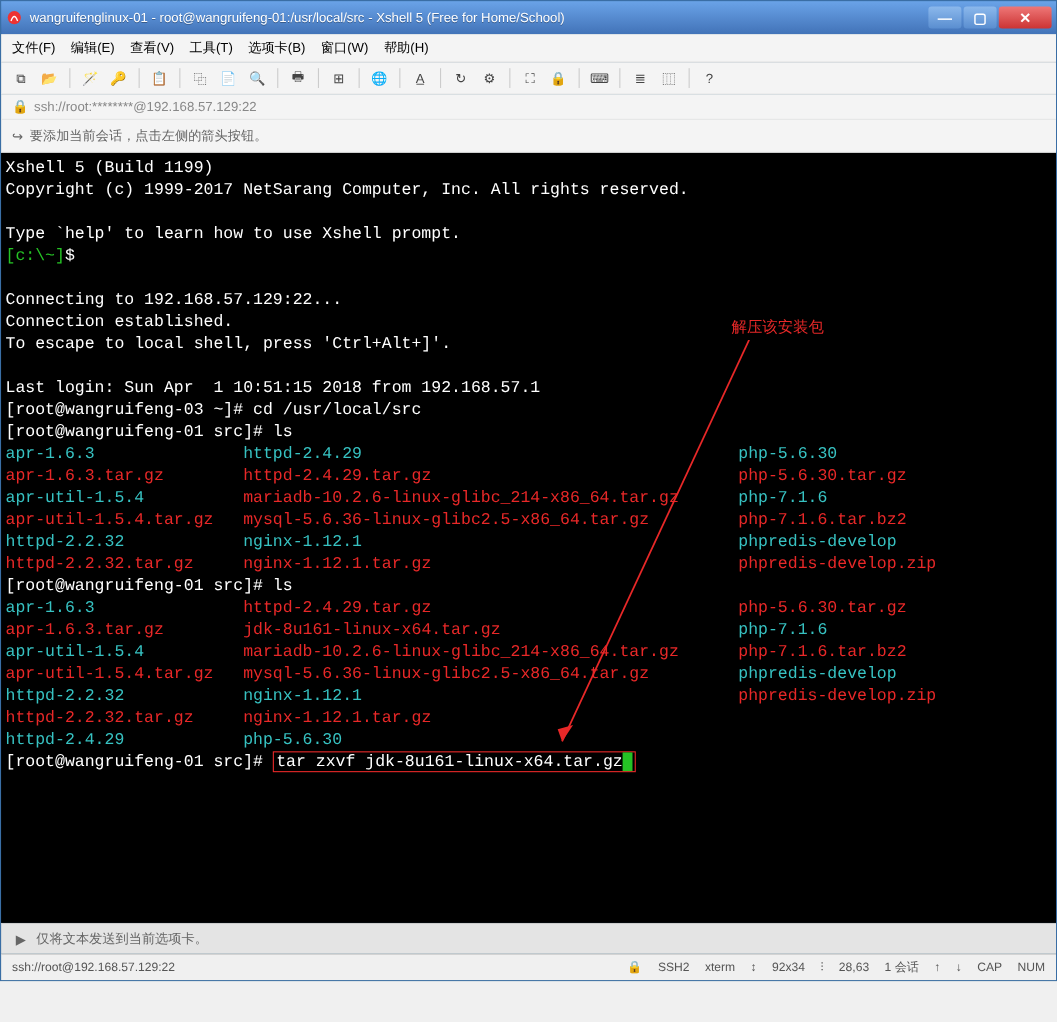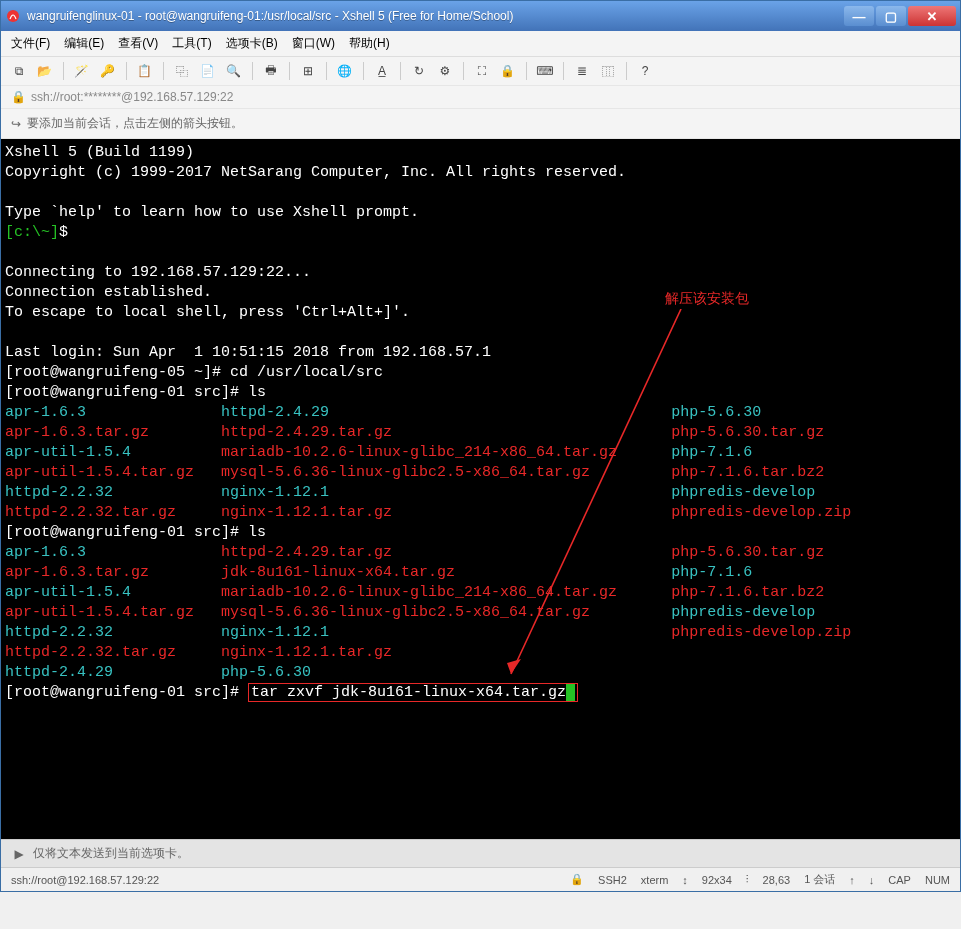--- a/index.html
+++ b/index.html
@@ -121,21 +121,21 @@
 <span class="w">Copyright (c) 1999-2017 NetSarang Computer, Inc. All rights reserved.</span>
 
 <span class="w">Type `help' to learn how to use Xshell prompt.</span>
 <span class="g">[c:\~]</span><span class="w">$</span>
 
 <span class="w">Connecting to 192.168.57.129:22...</span>
 <span class="w">Connection established.</span>
 <span class="w">To escape to local shell, press 'Ctrl+Alt+]'.</span>
 
 <span class="w">Last login: Sun Apr  1 10:51:15 2018 from 192.168.57.1</span>
-<span class="w">[root@wangruifeng-05 ~]# cd /usr/local/src</span>
+<span class="w">[root@wangruifeng-03 ~]# cd /usr/local/src</span>
 <span class="w">[root@wangruifeng-01 src]# ls</span>
 <span class="c">apr-1.6.3               </span><span class="c">httpd-2.4.29                                      </span><span class="c">php-5.6.30</span>
 <span class="r">apr-1.6.3.tar.gz        </span><span class="r">httpd-2.4.29.tar.gz                               </span><span class="r">php-5.6.30.tar.gz</span>
 <span class="c">apr-util-1.5.4          </span><span class="r">mariadb-10.2.6-linux-glibc_214-x86_64.tar.gz      </span><span class="c">php-7.1.6</span>
 <span class="r">apr-util-1.5.4.tar.gz   </span><span class="r">mysql-5.6.36-linux-glibc2.5-x86_64.tar.gz         </span><span class="r">php-7.1.6.tar.bz2</span>
 <span class="c">httpd-2.2.32            </span><span class="c">nginx-1.12.1                                      </span><span class="c">phpredis-develop</span>
 <span class="r">httpd-2.2.32.tar.gz     </span><span class="r">nginx-1.12.1.tar.gz                               </span><span class="r">phpredis-develop.zip</span>
 <span class="w">[root@wangruifeng-01 src]# ls</span>
 <span class="c">apr-1.6.3               </span><span class="r">httpd-2.4.29.tar.gz                               </span><span class="r">php-5.6.30.tar.gz</span>
 <span class="r">apr-1.6.3.tar.gz        </span><span class="r">jdk-8u161-linux-x64.tar.gz                        </span><span class="c">php-7.1.6</span>

